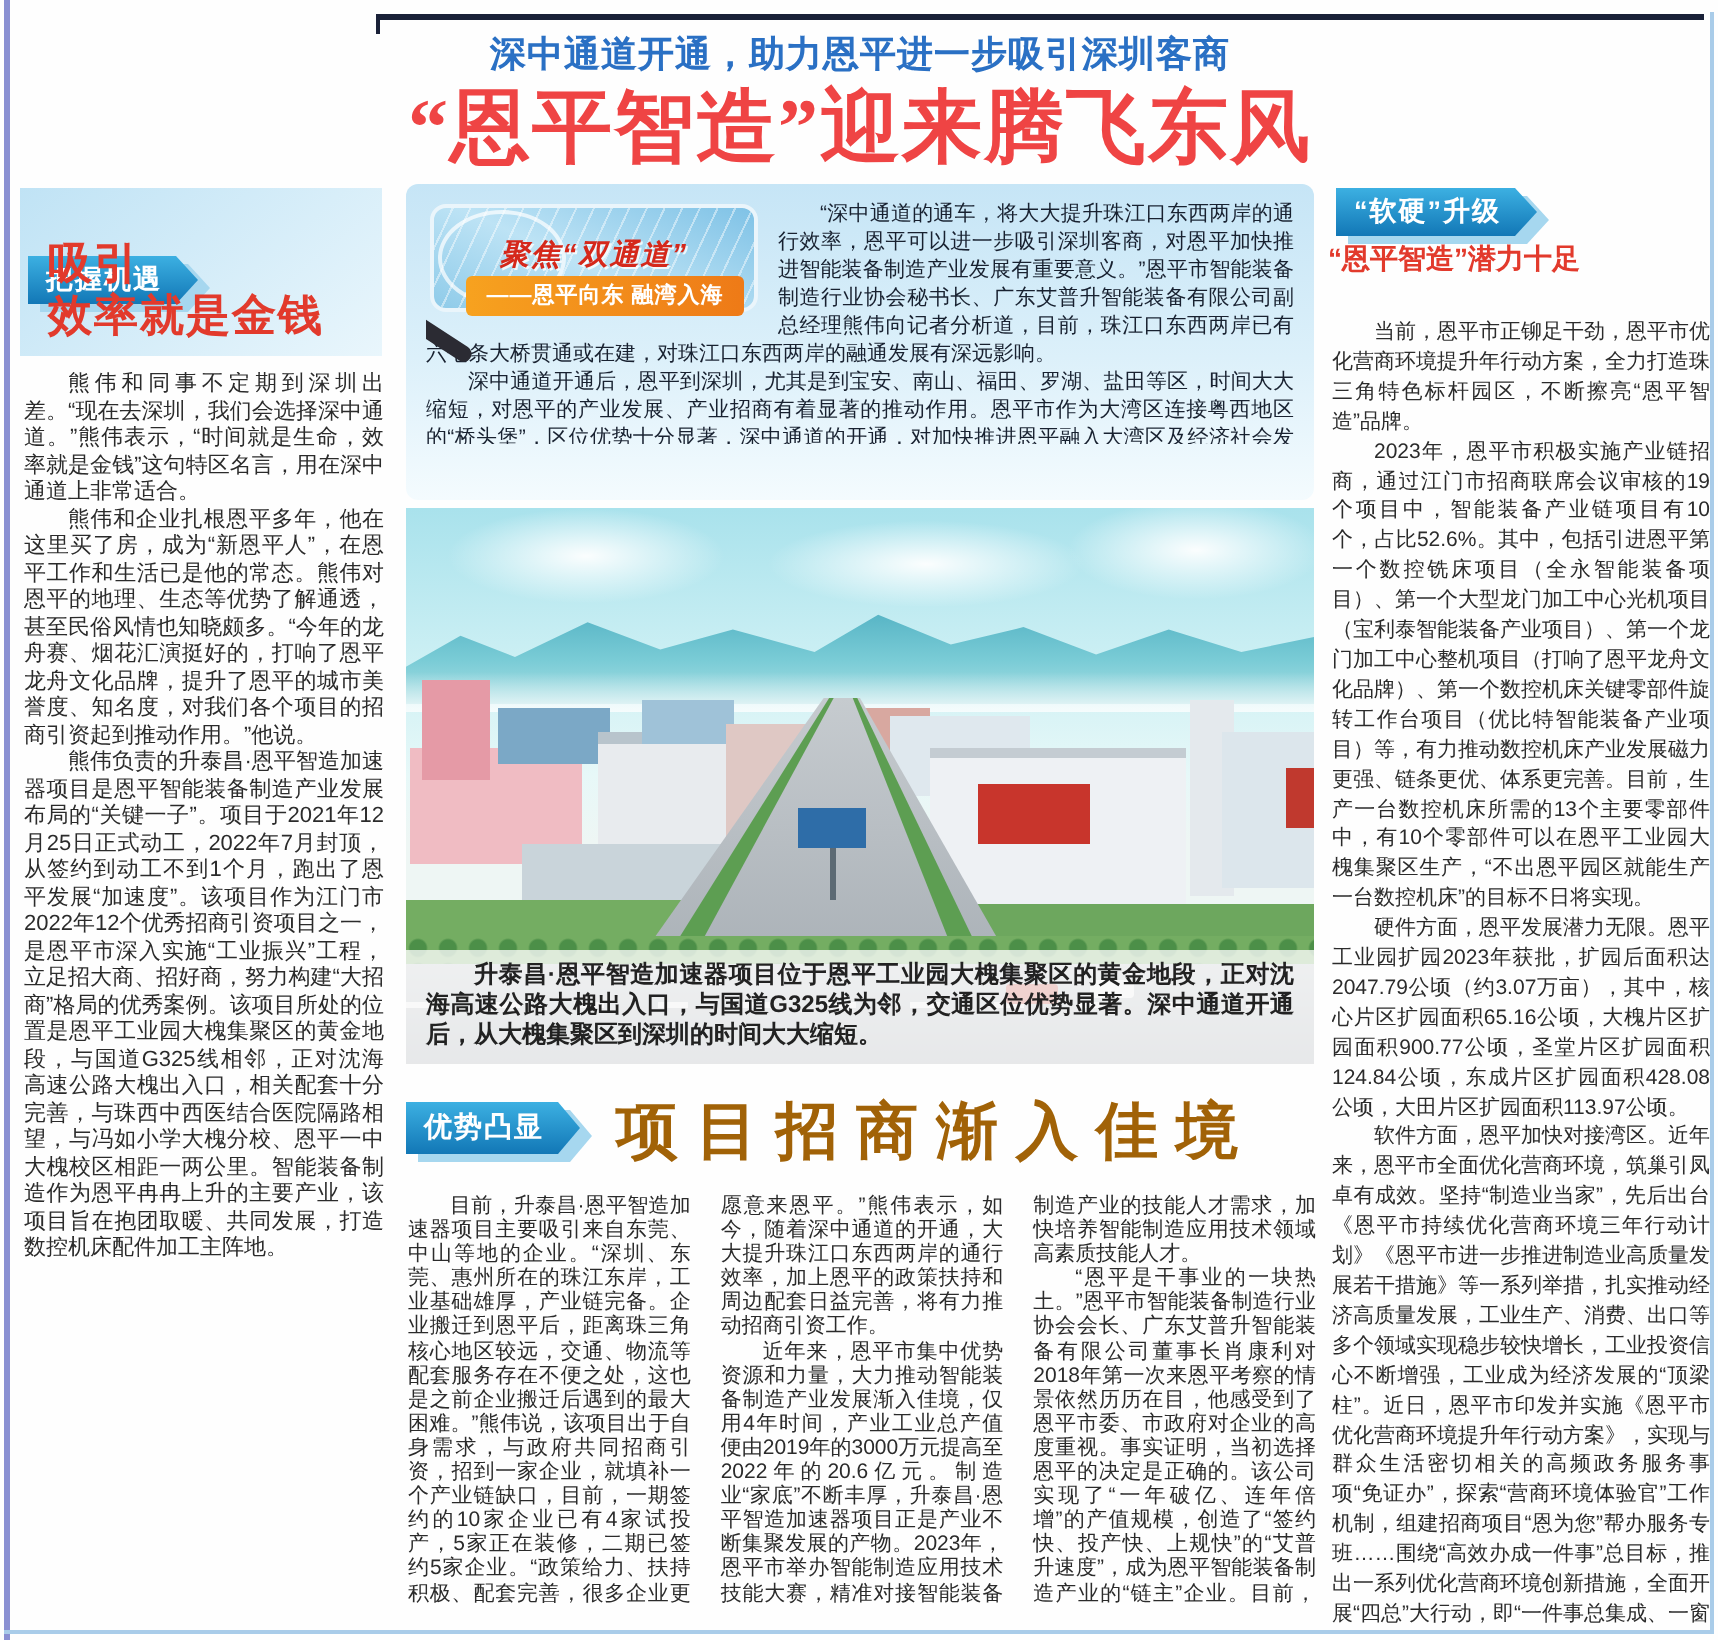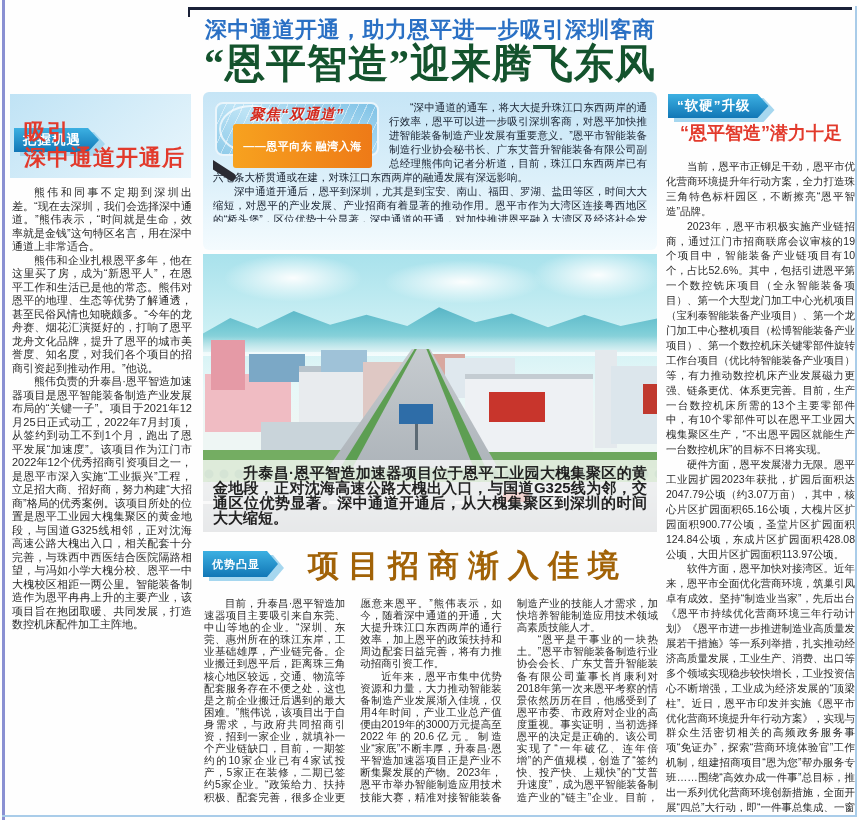--- a/index.html
+++ b/index.html
@@ -8,23 +8,23 @@
 
   
   .edge-left{position:absolute;left:2px;top:0;width:3px;height:820px;background:#8a90d2;}
   .edge-right{position:absolute;right:2px;top:6px;width:2px;height:810px;background:#a9cce9;}
   .edge-bottom{position:absolute;left:2px;right:2px;bottom:3px;height:2px;background:#a9cce9;}
   .top-rule{position:absolute;left:188px;top:7px;width:664px;height:3px;background:#1a2138;}
   .top-rule-tick{position:absolute;left:188px;top:7px;width:2px;height:10px;background:#1a2138;}
 
   
   .kicker{position:absolute;left:190px;top:15px;width:480px;text-align:center;
-          font-size:22px;font-weight:700;color:#2a70c4;letter-spacing:0.5px;}
+          font-size:18px;font-weight:700;color:#2a70c4;letter-spacing:0.5px;}
   .main-title{position:absolute;left:186px;top:36px;width:488px;text-align:center;
-          font-size:40px;font-weight:900;color:#14532d;letter-spacing:1px;
+          font-size:40px;font-weight:900;color:#ef4444;letter-spacing:1px;
           font-family:"Liberation Serif","DejaVu Serif",serif;}
 
   
   .tag{position:absolute;height:24px;}
   .tag .tag-back{position:absolute;left:6px;top:4px;width:100%;height:100%;background:#a6d7ef;
         clip-path:polygon(0 0,calc(100% - 11px) 0,100% 50%,calc(100% - 11px) 100%,0 100%);}
   .tag .tag-front{position:relative;height:100%;display:flex;align-items:center;
         background:linear-gradient(180deg,#3cb0e2,#1277b6);color:#fff;font-weight:700;
         font-size:13.5px;padding:0 18px 0 9px;letter-spacing:1px;
         clip-path:polygon(0 0,calc(100% - 11px) 0,100% 50%,calc(100% - 11px) 100%,0 100%);}
@@ -44,24 +44,24 @@
   .focus-text{position:absolute;left:10px;right:10px;top:8px;height:122px;overflow:hidden;
         font-size:10.5px;line-height:14px;color:#182130;text-align:justify;}
   .logo{float:left;position:relative;width:160px;height:50px;margin:2px 10px 2px 2px;
         background:linear-gradient(205deg,#7fc2e6,#bde3f5 55%,#8fcbe9);border-radius:8px;
         border:2px solid #eaf5fb;}
   .logo:before{content:"";position:absolute;inset:0;border-radius:6px;
         background:repeating-linear-gradient(115deg,rgba(255,255,255,.45) 0 1px,transparent 1px 8px);}
   .logo-lens{position:absolute;left:2px;top:1px;width:60px;height:44px;border:2px solid rgba(255,255,255,.7);
         border-radius:50%;}
   .logo-title{position:relative;color:#d5281b;font-weight:900;font-size:14.5px;font-style:italic;
-        text-align:center;padding-top:3px;letter-spacing:1px;text-shadow:1px 1px 0 rgba(255,255,255,.8);}
+        text-align:center;padding-top:17px;letter-spacing:1px;text-shadow:1px 1px 0 rgba(255,255,255,.8);}
   .logo-banner{position:relative;margin:3px 5px 0 16px;background:linear-gradient(90deg,#f7a21f,#ee7a17);
         color:#fff;font-weight:900;font-size:11px;text-align:center;border-radius:3px;
-        padding:15px 0;letter-spacing:0.5px;}
+        padding:3px 0;letter-spacing:0.5px;}
   .logo-handle{position:absolute;left:-26px;bottom:-16px;width:48px;height:8px;background:#2b2b33;
         border-radius:4px;transform:rotate(33deg);}
   .byline-row{position:absolute;left:12px;right:12px;bottom:7px;display:flex;align-items:center;gap:8px;}
   .byline-dots{flex:1;border-top:2px dotted #6f7a88;height:0;}
   .byline-text{font-weight:700;color:#1e2530;font-size:12px;letter-spacing:1px;white-space:nowrap;}
 
   
   .photo{position:absolute;left:203px;top:254px;width:454px;height:278px;overflow:hidden;
         background:linear-gradient(180deg,#a9e2ec 0%,#cdf0f4 28%,#e7f8f8 48%,#eef6f4 60%);}
   .ph{position:absolute;}
@@ -78,32 +78,32 @@
   .ph-median-l{top:95px;left:0;width:454px;height:135px;
         clip-path:polygon(46.6% 0,47.1% 0,31% 100%,28% 100%);background:#5d9e52;}
   .ph-median-r{top:95px;left:0;width:454px;height:135px;
         clip-path:polygon(49.2% 0,49.7% 0,64% 100%,61% 100%);background:#5d9e52;}
   .ph-verge{top:214px;left:0;width:454px;height:16px;background:#74ad62;
         background-image:radial-gradient(circle at 6px 6px,#4c8f48 4px,transparent 5px);background-size:15px 12px;}
   .ph-bottom-road{top:228px;left:0;width:454px;height:50px;background:linear-gradient(180deg,#bcc2c6,#99a0a6);}
   .ph-lane{top:247px;left:0;width:454px;height:3px;
         background:repeating-linear-gradient(90deg,#ececec 0 15px,transparent 15px 42px);}
   .ph-caption{position:absolute;left:0;right:0;bottom:0;background:rgba(253,253,253,.78);
-        padding:5px 10px 7px;font-size:15px;line-height:15px;font-weight:700;color:#222;
+        padding:5px 10px 7px;font-size:12px;line-height:15px;font-weight:700;color:#222;
         text-align:justify;text-indent:2em;}
 
   
   .adv-headline{position:absolute;left:308px;top:545px;font-size:31px;font-weight:900;color:#a16207;
         letter-spacing:9px;font-family:"Liberation Serif","DejaVu Serif",serif;white-space:nowrap;}
   .adv-body{position:absolute;left:204px;top:597px;width:454px;height:216px;overflow:hidden;
         column-count:3;column-gap:15px;font-size:10.5px;line-height:12.1px;text-align:justify;color:#2b2b2b;}
 
   
-  .right-headline{position:absolute;left:664px;top:121px;width:194px;font-size:18px;font-weight:900;
-        color:#e23a2c;letter-spacing:0px;white-space:nowrap;text-align:center;}
+  .right-headline{position:absolute;left:664px;top:121px;width:194px;font-size:14px;font-weight:900;
+        color:#e23a2c;letter-spacing:0px;white-space:nowrap;}
   .right-body{position:absolute;left:666px;top:159px;width:189px;height:653px;overflow:hidden;
         font-size:10.5px;line-height:14.9px;text-align:justify;color:#2b2b2b;}
 </style>
 </head>
 <body>
 
 <div class="page">
 
   <div class="edge-left"></div>
   <div class="edge-right"></div>
@@ -114,21 +114,21 @@
   <div class="kicker">深中通道开通，助力恩平进一步吸引深圳客商</div>
   <div class="main-title">“恩平智造”迎来腾飞东风</div>
 
   <div class="left-panel"></div>
   <div class="tag" style="left:14px;top:97px;margin-top:31px;">
     <div class="tag-back"></div>
     <div class="tag-front">把握机遇</div>
   </div>
   <div class="left-headline">
     <div>吸引</div>
-    <div>深中通道开通后</div>
+    <div>效率就是金钱</div>
   </div>
   <div class="left-body">
     <p>熊伟和同事不定期到深圳出差。“现在去深圳，我们会选择深中通道。”熊伟表示，“时间就是生命，效率就是金钱”这句特区名言，用在深中通道上非常适合。</p>
     <p>熊伟和企业扎根恩平多年，他在这里买了房，成为“新恩平人”，在恩平工作和生活已是他的常态。熊伟对恩平的地理、生态等优势了解通透，甚至民俗风情也知晓颇多。“今年的龙舟赛、烟花汇演挺好的，打响了恩平龙舟文化品牌，提升了恩平的城市美誉度、知名度，对我们各个项目的招商引资起到推动作用。”他说。</p>
     <p>熊伟负责的升泰昌·恩平智造加速器项目是恩平智能装备制造产业发展布局的“关键一子”。项目于2021年12月25日正式动工，2022年7月封顶，从签约到动工不到1个月，跑出了恩平发展“加速度”。该项目作为江门市2022年12个优秀招商引资项目之一，是恩平市深入实施“工业振兴”工程，立足招大商、招好商，努力构建“大招商”格局的优秀案例。该项目所处的位置是恩平工业园大槐集聚区的黄金地段，与国道G325线相邻，正对沈海高速公路大槐出入口，相关配套十分完善，与珠西中西医结合医院隔路相望，与冯如小学大槐分校、恩平一中大槐校区相距一两公里。智能装备制造作为恩平冉冉上升的主要产业，该项目旨在抱团取暖、共同发展，打造数控机床配件加工主阵地。</p>
   </div>
 
   <div class="focus-box">
     <div class="focus-text">
       <div class="logo">
@@ -177,34 +177,34 @@
     <div class="ph ph-bottom-road"></div>
     <div class="ph ph-lane"></div>
     <div class="bld" style="left:300px;top:238px;width:26px;height:10px;background:#c23b30;border-radius:2px;"></div>
     <div class="bld" style="left:342px;top:236px;width:22px;height:9px;background:#eeeeee;border-radius:2px;"></div>
 
     <div class="ph-caption">升泰昌·恩平智造加速器项目位于恩平工业园大槐集聚区的黄金地段，正对沈海高速公路大槐出入口，与国道G325线为邻，交通区位优势显著。深中通道开通后，从大槐集聚区到深圳的时间大大缩短。</div>
   </div>
 
   <div class="tag" style="left:203px;top:551px;height:26px;">
     <div class="tag-back"></div>
-    <div class="tag-front" style="font-size:11px;">优势凸显</div>
+    <div class="tag-front" style="font-size:14px;">优势凸显</div>
   </div>
   <div class="adv-headline">项目招商渐入佳境</div>
   <div class="adv-body">
     <p>目前，升泰昌·恩平智造加速器项目主要吸引来自东莞、中山等地的企业。“深圳、东莞、惠州所在的珠江东岸，工业基础雄厚，产业链完备。企业搬迁到恩平后，距离珠三角核心地区较远，交通、物流等配套服务存在不便之处，这也是之前企业搬迁后遇到的最大困难。”熊伟说，该项目出于自身需求，与政府共同招商引资，招到一家企业，就填补一个产业链缺口，目前，一期签约的10家企业已有4家试投产，5家正在装修，二期已签约5家企业。“政策给力、扶持积极、配套完善，很多企业更愿意来恩平。”熊伟表示，如今，随着深中通道的开通，大大提升珠江口东西两岸的通行效率，加上恩平的政策扶持和周边配套日益完善，将有力推动招商引资工作。</p>
     <p>近年来，恩平市集中优势资源和力量，大力推动智能装备制造产业发展渐入佳境，仅用4年时间，产业工业总产值便由2019年的3000万元提高至2022年的20.6亿元。制造业“家底”不断丰厚，升泰昌·恩平智造加速器项目正是产业不断集聚发展的产物。2023年，恩平市举办智能制造应用技术技能大赛，精准对接智能装备制造产业的技能人才需求，加快培养智能制造应用技术领域高素质技能人才。</p>
     <p>“恩平是干事业的一块热土。”恩平市智能装备制造行业协会会长、广东艾普升智能装备有限公司董事长肖康利对2018年第一次来恩平考察的情景依然历历在目，他感受到了恩平市委、市政府对企业的高度重视。事实证明，当初选择恩平的决定是正确的。该公司实现了“一年破亿、连年倍增”的产值规模，创造了“签约快、投产快、上规快”的“艾普升速度”，成为恩平智能装备制造产业的“链主”企业。目前，该公司年产铸件2万吨、智能装备5000台（套），实现年产值5亿元以上。</p>
   </div>
 
   <div class="tag" style="left:668px;top:94px;">
     <div class="tag-back"></div>
     <div class="tag-front">“软硬”升级</div>
   </div>
   <div class="right-headline">“恩平智造”潜力十足</div>
   <div class="right-body">
     <p>当前，恩平市正铆足干劲，恩平市优化营商环境提升年行动方案，全力打造珠三角特色标杆园区，不断擦亮“恩平智造”品牌。</p>
-    <p>2023年，恩平市积极实施产业链招商，通过江门市招商联席会议审核的19个项目中，智能装备产业链项目有10个，占比52.6%。其中，包括引进恩平第一个数控铣床项目（全永智能装备项目）、第一个大型龙门加工中心光机项目（宝利泰智能装备产业项目）、第一个龙门加工中心整机项目（松博智能装备产业项目）、第一个数控机床关键零部件旋转工作台项目（优比特智能装备产业项目）等，有力推动数控机床产业发展磁力更强、链条更优、体系更完善。目前，生产一台数控机床所需的13个主要零部件中，有10个零部件可以在恩平工业园大槐集聚区生产，“不出恩平园区就能生产一台数控机床”的目标不日将实现。</p>
+    <p>2023年，恩平市积极实施产业链招商，通过江门市招商联席会议审核的19个项目中，智能装备产业链项目有10个，占比52.6%。其中，包括引进恩平第一个数控铣床项目（全永智能装备项目）、第一个大型龙门加工中心光机项目（宝利泰智能装备产业项目）、第一个龙门加工中心整机项目（打响了恩平龙舟文化品牌）、第一个数控机床关键零部件旋转工作台项目（优比特智能装备产业项目）等，有力推动数控机床产业发展磁力更强、链条更优、体系更完善。目前，生产一台数控机床所需的13个主要零部件中，有10个零部件可以在恩平工业园大槐集聚区生产，“不出恩平园区就能生产一台数控机床”的目标不日将实现。</p>
     <p>硬件方面，恩平发展潜力无限。恩平工业园扩园2023年获批，扩园后面积达2047.79公顷（约3.07万亩），其中，核心片区扩园面积65.16公顷，大槐片区扩园面积900.77公顷，圣堂片区扩园面积124.84公顷，东成片区扩园面积428.08公顷，大田片区扩园面积113.97公顷。</p>
     <p>软件方面，恩平加快对接湾区。近年来，恩平市全面优化营商环境，筑巢引凤卓有成效。坚持“制造业当家”，先后出台《恩平市持续优化营商环境三年行动计划》《恩平市进一步推进制造业高质量发展若干措施》等一系列举措，扎实推动经济高质量发展，工业生产、消费、出口等多个领域实现稳步较快增长，工业投资信心不断增强，工业成为经济发展的“顶梁柱”。近日，恩平市印发并实施《恩平市优化营商环境提升年行动方案》，实现与群众生活密切相关的高频政务服务事项“免证办”，探索“营商环境体验官”工作机制，组建招商项目“恩为您”帮办服务专班……围绕“高效办成一件事”总目标，推出一系列优化营商环境创新措施，全面开展“四总”大行动，即“一件事总集成、一窗口总协调、一专班总帮办、一企业总客服”，践行“有求必应、无事不扰”服务理念，进一步擦亮“恩为您”妈妈式服务品牌，持续打造市场化、国际化、法治化营商环境，切实提振市场主体信心、激发市场主体活力，为稳定宏观经济大盘提供有力支撑，进一步推动经济社会高质量发展。</p>
   </div>
 
 </div>
 
 </body></html>

